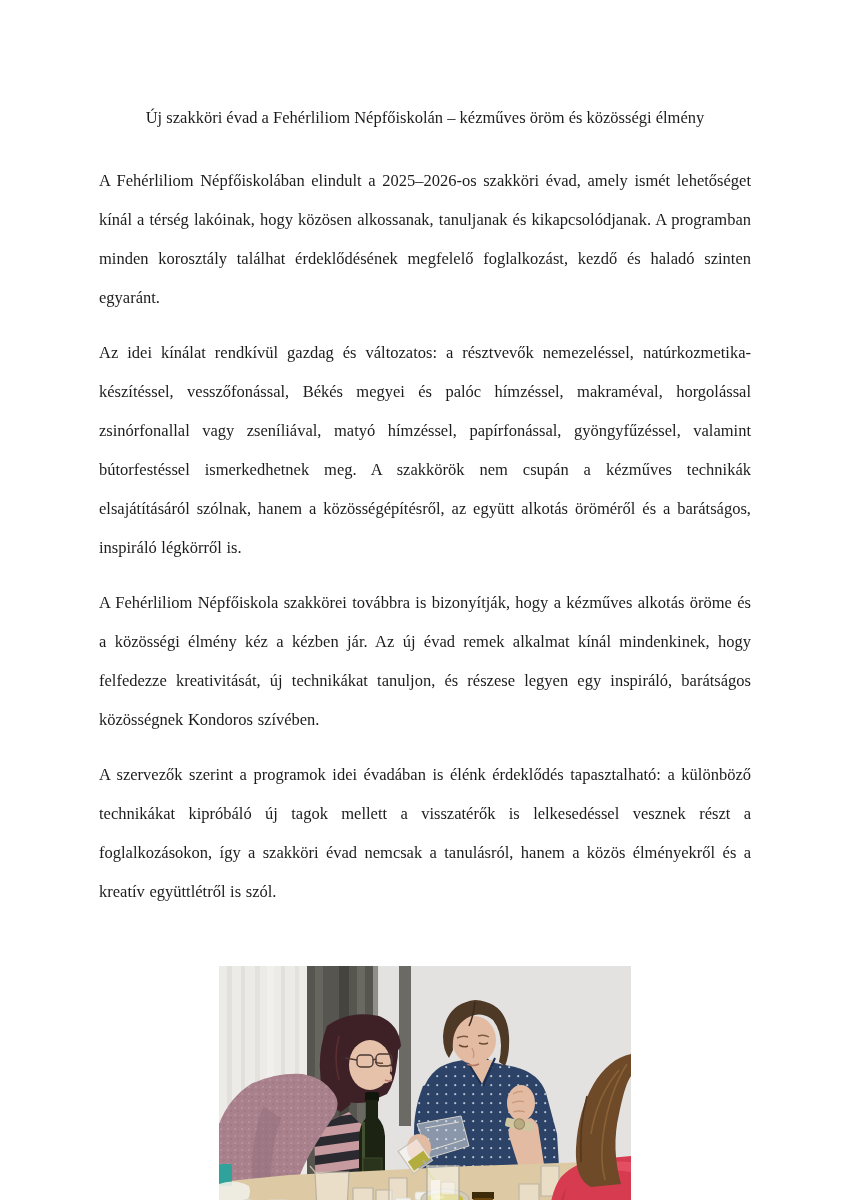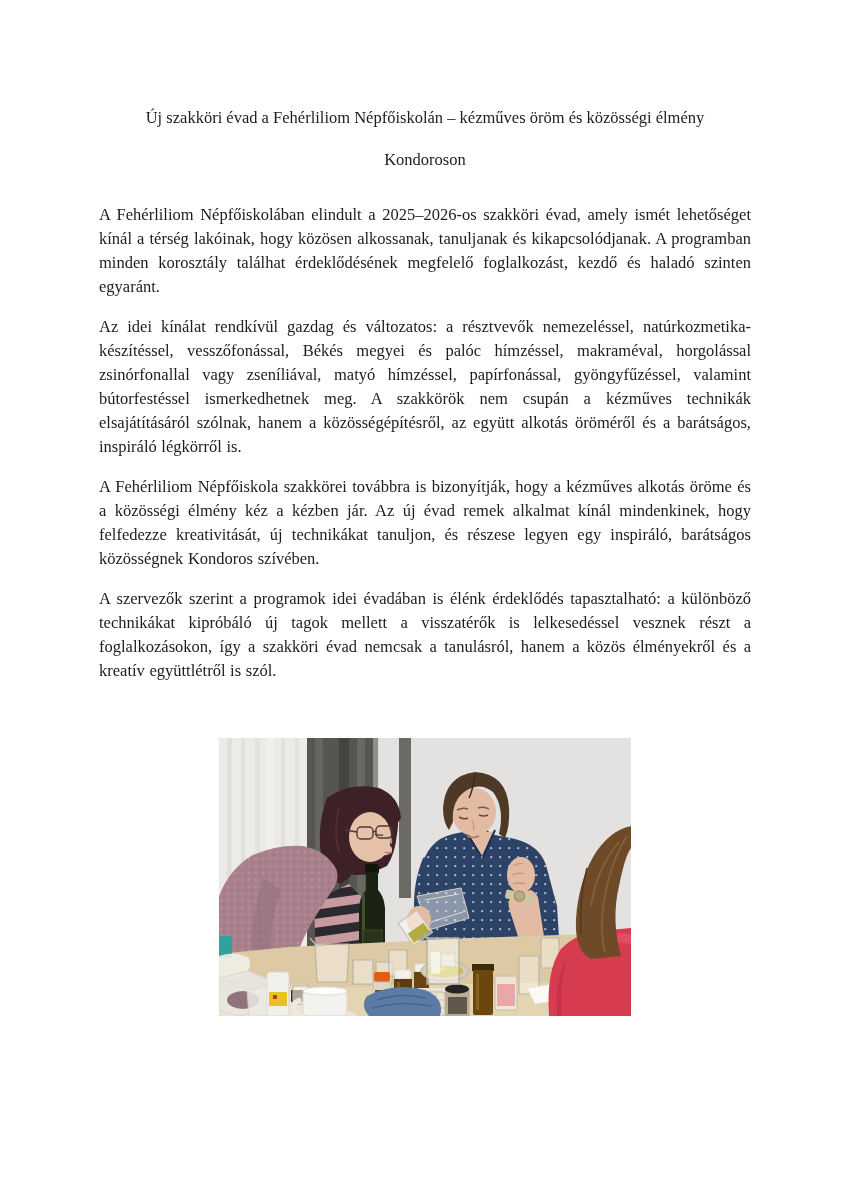--- a/index.html
+++ b/index.html
@@ -5,35 +5,34 @@
   html,body{margin:0;padding:0;background:#ffffff;}
   .page{
     position:relative;width:849px;height:1200px;background:#ffffff;
     font-family:"Liberation Serif","DejaVu Serif",serif;color:#1c1c1c;
     overflow:hidden;margin:0 auto;
   }
   .content{position:absolute;left:99px;top:0;width:652px;padding-top:97px;}
   .title{font-size:16.5px;font-weight:400;margin:0 0 22px 0;text-align:center;line-height:42px;}
   .title-line{display:block;}
   .para{
-    font-size:16.5px;line-height:24px;text-align:justify;
+    font-size:16.5px;line-height:39px;text-align:justify;
     margin:0 0 16px 0;word-spacing:0.5px;
   }
   .photo-figure{margin:55px auto 0;width:412px;height:278px;}
   .photo-figure svg{display:block;width:412px;height:278px;}
 </style>
 </head>
 <body>
 
 <div class="page">
   <main class="content">
 
     <h1 class="title">
       <span class="title-line">Új szakköri évad a Fehérliliom Népfőiskolán – kézműves öröm és közösségi élmény</span>
-      <span class="title-line">Kondoroson</span>
     </h1>
 
     <p class="para">A Fehérliliom Népfőiskolában elindult a 2025–2026-os szakköri évad, amely ismét lehetőséget kínál a térség lakóinak, hogy közösen alkossanak, tanuljanak és kikapcsolódjanak. A programban minden korosztály találhat érdeklődésének megfelelő foglalkozást, kezdő és haladó szinten egyaránt.</p>
     <p class="para">Az idei kínálat rendkívül gazdag és változatos: a résztvevők nemezeléssel, natúrkozmetika-készítéssel, vesszőfonással, Békés megyei és palóc hímzéssel, makraméval, horgolással zsinórfonallal vagy zseníliával, matyó hímzéssel, papírfonással, gyöngyfűzéssel, valamint bútorfestéssel ismerkedhetnek meg. A szakkörök nem csupán a kézműves technikák elsajátításáról szólnak, hanem a közösségépítésről, az együtt alkotás öröméről és a barátságos, inspiráló légkörről is.</p>
     <p class="para">A Fehérliliom Népfőiskola szakkörei továbbra is bizonyítják, hogy a kézműves alkotás öröme és a közösségi élmény kéz a kézben jár. Az új évad remek alkalmat kínál mindenkinek, hogy felfedezze kreativitását, új technikákat tanuljon, és részese legyen egy inspiráló, barátságos közösségnek Kondoros szívében.</p>
     <p class="para">A szervezők szerint a programok idei évadában is élénk érdeklődés tapasztalható: a különböző technikákat kipróbáló új tagok mellett a visszatérők is lelkesedéssel vesznek részt a foglalkozásokon, így a szakköri évad nemcsak a tanulásról, hanem a közös élményekről és a kreatív együttlétről is szól.</p>
 
     <figure class="photo-figure" aria-label="Két nő natúrkozmetikumot készít egy műhelyasztalnál">
       <svg viewBox="0 0 412 278" xmlns="http://www.w3.org/2000/svg">
         <defs>

